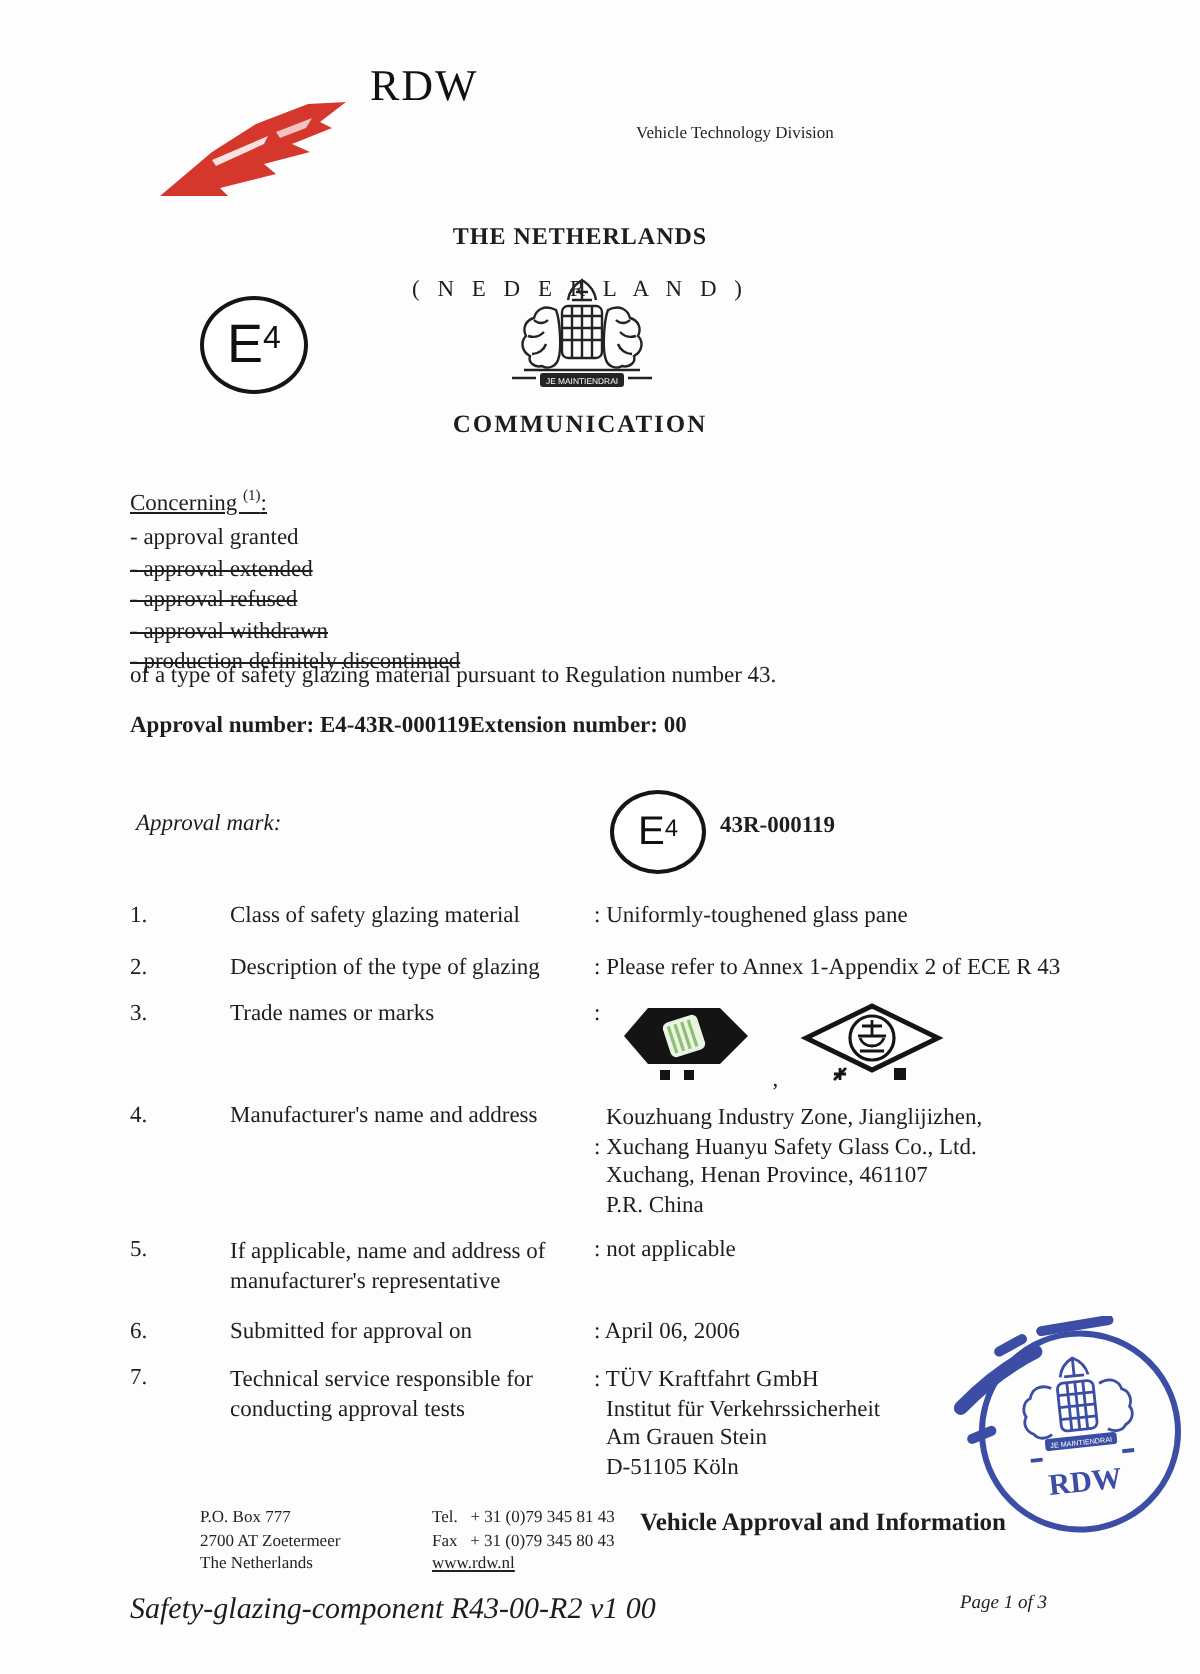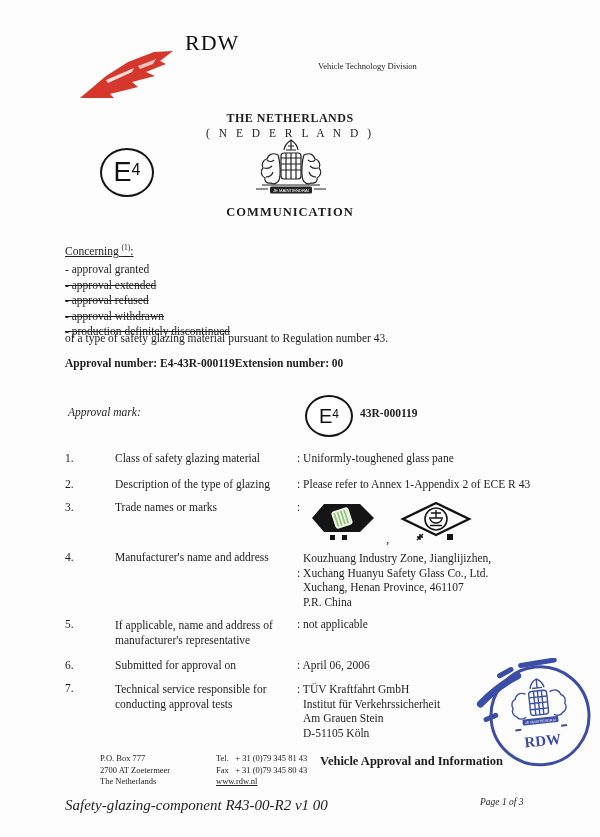--- a/index.html
+++ b/index.html
@@ -13,21 +13,21 @@
   .brand{font-size:22px;letter-spacing:1px;color:#111;}
   .division{font-size:8.5px;color:#222;}
   
   .roundel{border:2px solid #151515;border-radius:50%;display:flex;align-items:center;justify-content:center;background:#fff;}
   .roundel .e{font-size:27px;line-height:1;font-family:"Liberation Sans","DejaVu Sans",sans-serif;color:#111;}
   .roundel .n{font-size:16px;line-height:1;font-family:"Liberation Sans","DejaVu Sans",sans-serif;color:#111;margin-top:-6px;}
   .roundel.small .e{font-size:20px;}
   .roundel.small .n{font-size:12px;margin-top:-4px;}
   .center-col{left:140px;width:300px;text-align:center;}
   .country{font-weight:bold;font-size:12px;letter-spacing:.5px;}
-  .native{font-size:11.5px;letter-spacing:3px;margin-top:1px;}
+  .native{font-size:11.5px;letter-spacing:3px;margin-top:13px;}
   .communication{font-weight:bold;font-size:12.5px;letter-spacing:1px;}
   
   .sup{font-size:7.5px;vertical-align:super;}
   .opt{line-height:15.5px;}
   .struck{text-decoration:line-through;text-decoration-thickness:1px;}
   .italic{font-style:italic;}
   
   .item-row{display:grid;grid-template-columns:50px 182px 1fr;align-items:start;}
   .vline{line-height:14.5px;}
   

